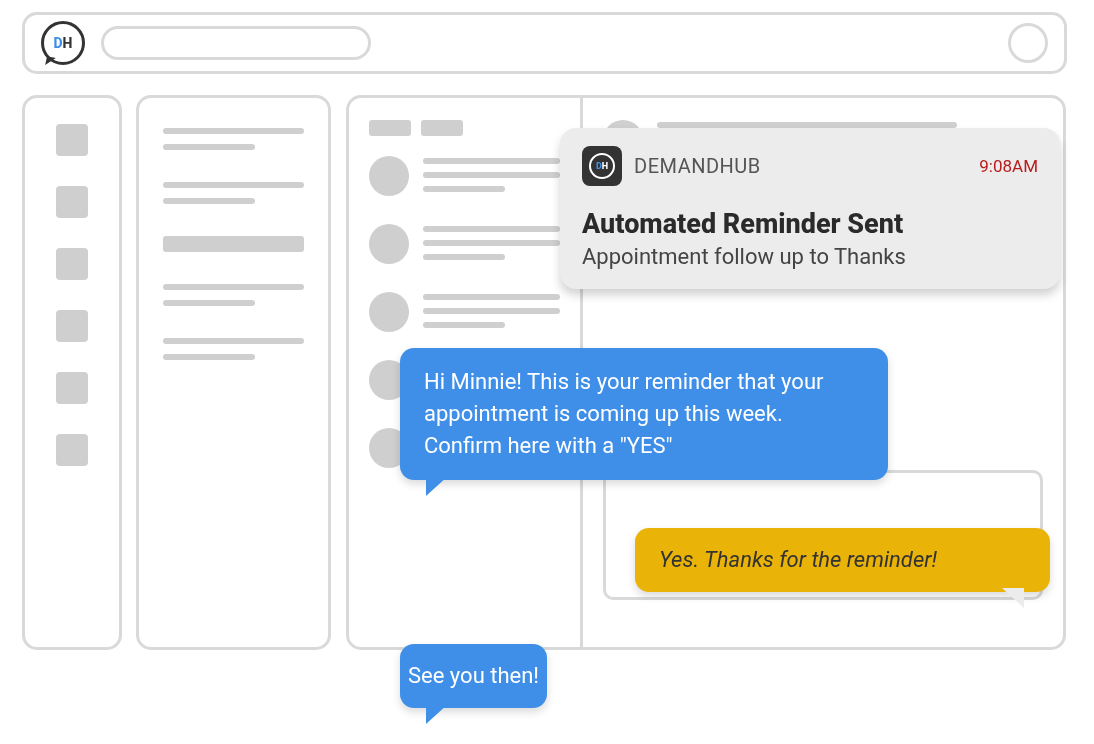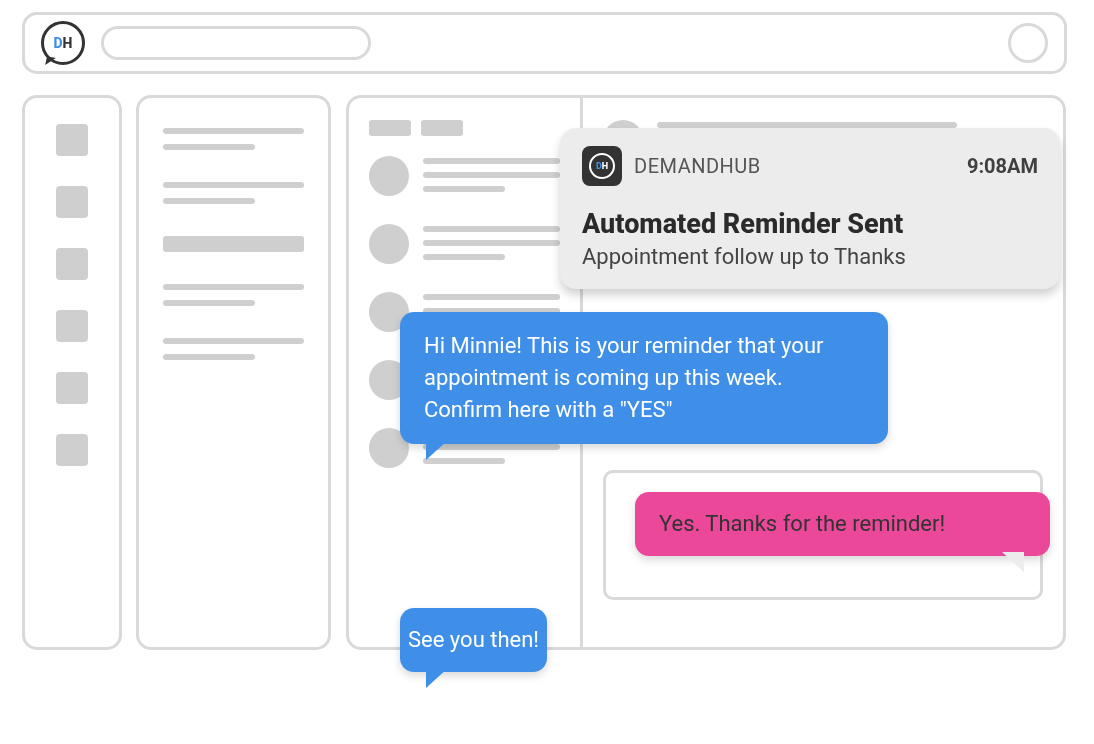--- a/index.html
+++ b/index.html
@@ -117,34 +117,35 @@
     background: #333; display:flex; align-items:center; justify-content:center;
     position: relative;
   }
   .notif-icon-inner {
     width: 26px; height: 26px; border: 2px solid #fff; border-radius: 50%;
     display:flex; align-items:center; justify-content:center;
     font-size: 9px; font-weight: 800; color: #fff;
   }
   .notif-icon-inner .d2 { color: #3f8fe8; }
   .notif-app { font-size: 20px; letter-spacing: 0.5px; color: #555; }
-  .notif-time { margin-left: auto; font-size: 20px; color: #404040; font-weight: bold; }
+  .notif-time { margin-left: auto; font-size: 17px; color: #b91c1c; }
   .notif-title { font-size: 27px; font-weight: 800; margin-top: 22px; color: #2a2a2a; }
   .notif-sub { font-size: 22px; margin-top: 4px; color: #444; }
 
   
   .bubble {
     position: absolute;
     border-radius: 14px;
     font-size: 22px;
     line-height: 1.45;
     box-shadow: 0 4px 8px rgba(0,0,0,0.15);
+    margin-top: 36px;
   }
   .bubble.blue { background: #3f8fe8; color: #fff; }
-  .bubble.grey { background: #ec4899; color: #333; }
+  .bubble.grey { background: #eab308; color: #333; font-style: italic; }
   .tail {
     position: absolute;
     width: 0; height: 0;
   }
   .msg1 { left: 400px; top: 312px; width: 488px; padding: 18px 24px; }
   .msg1 .tail {
     left: 26px; bottom: -16px;
     border-right: 22px solid transparent;
     border-top: 20px solid #3f8fe8;
   }

